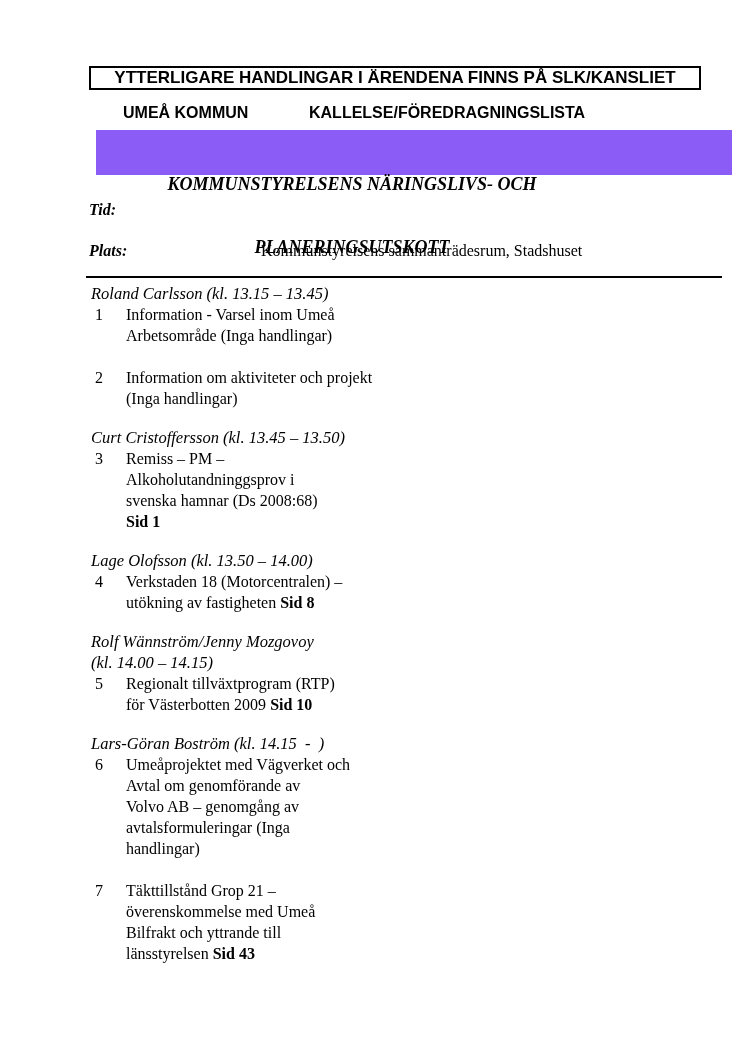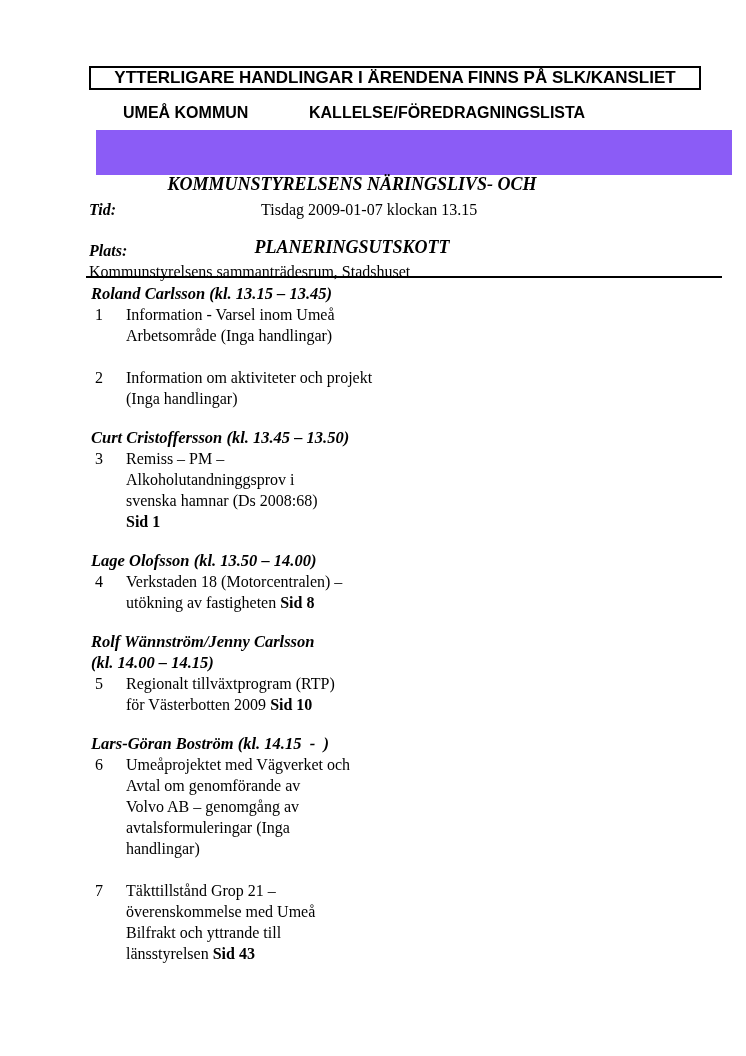--- a/index.html
+++ b/index.html
@@ -71,21 +71,21 @@
 
   
   .meta {
     position: absolute;
     left: 60px;
     top: 199px;
     font-size: 16px;
     line-height: 21px;
   }
   .meta-row { display: flex; }
-  .meta-row + .meta-row { margin-top: 20px; flex-direction: column; }
+  .meta-row + .meta-row { margin-top: 20px; }
   .meta-label {
     width: 172px;
     font-weight: bold;
     font-style: italic;
     white-space: pre;
   }
   .meta-value { white-space: pre; }
 
   
   .rule {
@@ -100,21 +100,21 @@
   .agenda {
     position: absolute;
     left: 0;
     top: 283px;
     width: 440px;
   }
   .section { margin-top: 18px; }
   .section:first-child { margin-top: 0; }
   .section-heading {
     padding-left: 62px;
-    font-weight: bold;
+    font-weight: normal;
     font-style: italic;
     font-size: 16.5px;
     line-height: 21px;
   }
   .heading-line { white-space: pre; }
   .item {
     display: flex;
     padding-left: 66px;
     font-size: 16px;
     line-height: 21px;
@@ -142,21 +142,20 @@
   <div class="band" style="background: #8b5cf6;">
     <div class="band-inner">
       <div>KOMMUNSTYRELSENS NÄRINGSLIVS- OCH</div>
       <div>PLANERINGSUTSKOTT</div>
     </div>
   </div>
 
   <div class="meta">
     <div class="meta-row">
       <span class="meta-label">Tid:</span>
-      <span class="meta-value">Tisdag 2009-01-07 klockan 13.15</span>
     </div>
     <div class="meta-row">
       <span class="meta-label">Plats:</span>
       <span class="meta-value">Kommunstyrelsens sammanträdesrum, Stadshuset</span>
     </div>
   </div>
 
   <div class="rule"></div>
 
   <div class="agenda">
@@ -200,21 +199,21 @@
         <div class="item">
           <div class="item-num">4</div>
           <div class="item-text">
             <div class="text-line"><span>Verkstaden 18 (Motorcentralen) –</span></div>
             <div class="text-line"><span>utökning av fastigheten </span><strong>Sid 8</strong></div>
           </div>
         </div>
       </div>
       <div class="section">
         <div class="section-heading">
-          <div class="heading-line">Rolf Wännström/Jenny Carlsson</div>
+          <div class="heading-line">Rolf Wännström/Jenny Mozgovoy</div>
           <div class="heading-line">(kl. 14.00 – 14.15)</div>
         </div>
         <div class="item">
           <div class="item-num">5</div>
           <div class="item-text">
             <div class="text-line"><span>Regionalt tillväxtprogram (RTP)</span></div>
             <div class="text-line"><span>för Västerbotten 2009 </span><strong>Sid 10</strong></div>
           </div>
         </div>
       </div>

